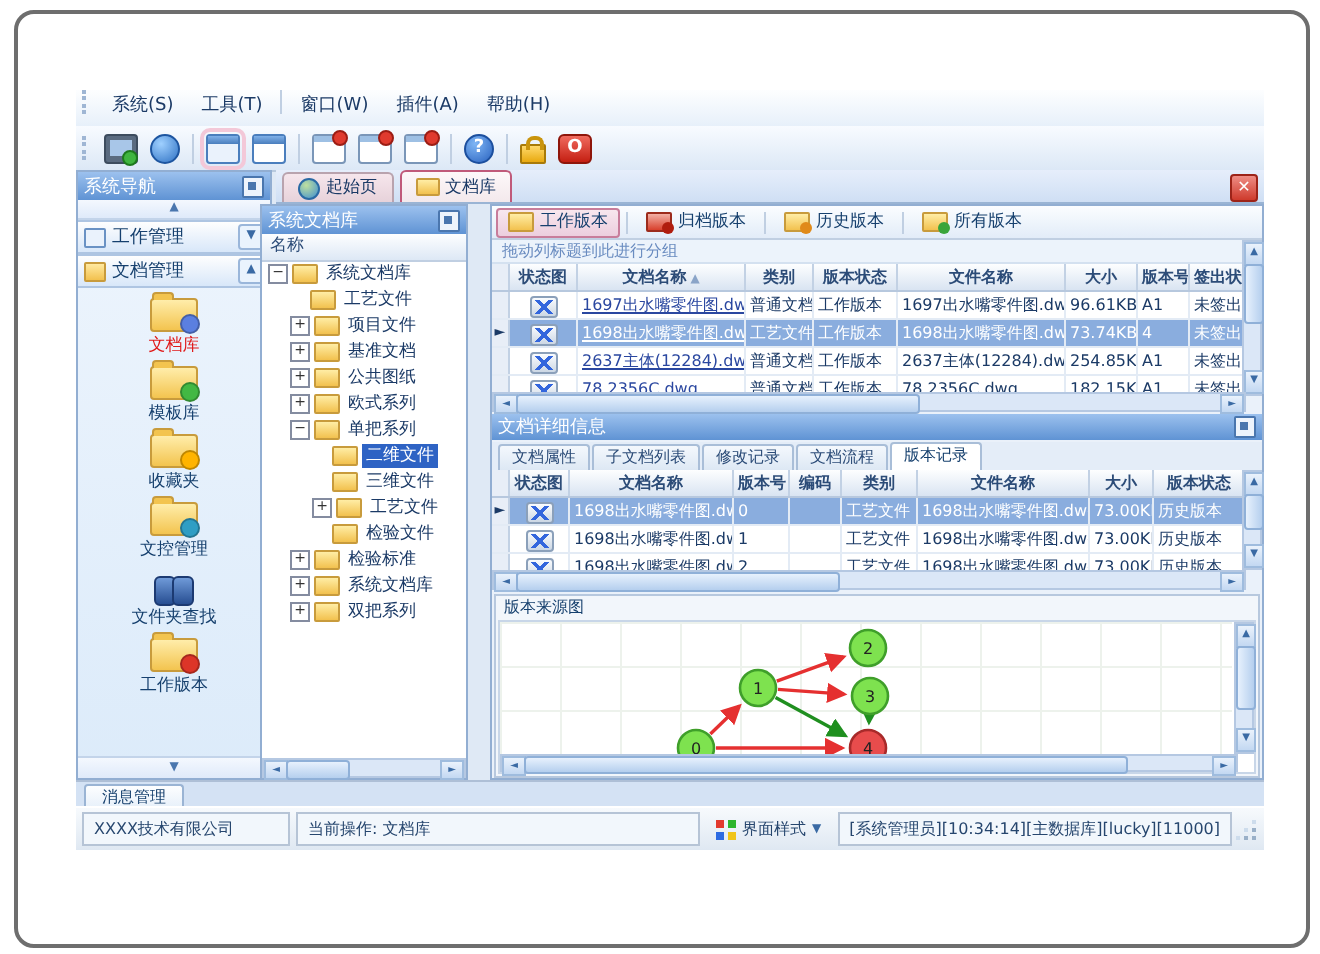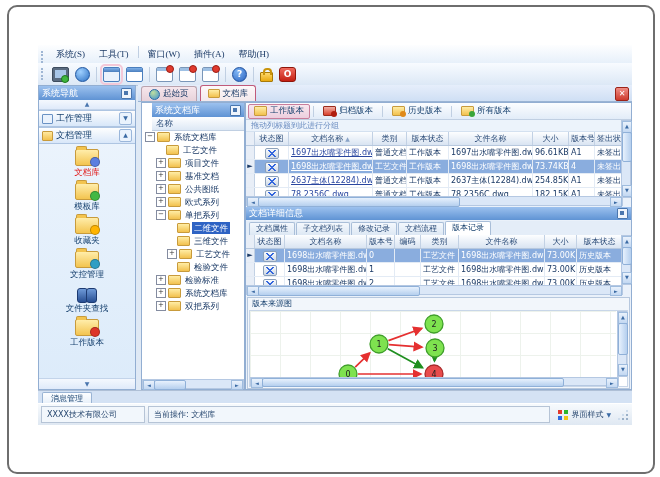--- a/index.html
+++ b/index.html
@@ -1,20 +1,20 @@
 <!DOCTYPE html>
 <html><head>
 <meta charset="utf-8">
 <style>
   html,body{margin:0;padding:0;}
   body{width:660px;height:477px;background:#fff;font-family:"DejaVu Sans","Liberation Sans",sans-serif;font-size:9px;color:#1b3a66;position:relative;overflow:hidden;}
   .outer-frame{position:absolute;left:7px;top:5px;width:644px;height:465px;border:2px solid #6e6e6e;border-radius:10px;}
   .app{position:absolute;left:38px;top:45px;width:594px;height:380px;background:#dfe9f5;}
   
-  .menu-bar{position:absolute;left:0;top:0;width:594px;height:18px;background:linear-gradient(#fdfeff,#e7f0fa);border-bottom:1px solid #c6d5e8;display:flex;align-items:flex-end;font-family:Liberation Serif, serif;}
+  .menu-bar{position:absolute;left:0;top:0;width:594px;height:18px;background:linear-gradient(#fdfeff,#e7f0fa);border-bottom:1px solid #c6d5e8;display:flex;align-items:flex-start;}
   .grip{width:3px;height:12px;margin:0 3px;border-left:2px dotted #9fb6d4;}
   .menu-item{padding:0 7px;line-height:17px;cursor:default;}
   .menu-sep{width:1px;height:12px;background:#c0cfe2;margin:0 2px;}
   
   .toolbar{position:absolute;left:0;top:18px;width:594px;height:22px;background:linear-gradient(#f8fbff,#dce8f6);border-bottom:1px solid #b9cade;display:flex;align-items:center;}
   .tb-sep{width:1px;height:15px;background:#c0cfe2;margin:0 3px;}
   .ti{width:15px;height:13px;margin:0 3px;position:relative;border-radius:2px;}
   .display-icon{background:#5a6b80;border:1px solid #3d4c5e;}
   .display-icon::before{content:"";position:absolute;inset:2px 2px 3px 2px;background:#a8c6e8;}
   .display-icon::after{content:"";position:absolute;right:-1px;bottom:-2px;width:6px;height:6px;border-radius:50%;background:#3fb53f;border:1px solid #1d7a1d;}
@@ -63,21 +63,21 @@
   .binoculars-icon::after{right:0;}
   .bottomstrip{height:10px;background:linear-gradient(#f4f8fe,#dfeafa);border-top:1px solid #c3d4ea;text-align:center;font-size:6px;line-height:9px;color:#4a76ae;}
   
   .tabstrip{position:absolute;left:100px;top:40px;width:494px;height:16px;background:linear-gradient(#e6eefb,#cfdff4);border-bottom:1px solid #9ab4d4;display:flex;align-items:flex-end;}
   .ttab{height:14px;margin-left:3px;padding:0 7px;display:flex;align-items:center;gap:3px;border:1px solid #b9a3ae;border-bottom:none;border-radius:3px 3px 0 0;background:linear-gradient(#f6e6ec,#e7d2da);font-size:8.5px;}
   .ttab.active{background:linear-gradient(#fdf8f9,#f3e9ec);border-color:#c05a7a;height:15px;}
   .ttab-icon-globe{width:9px;height:9px;border-radius:50%;background:radial-gradient(circle at 35% 30%,#bfe09f,#3f8fd0);border:1px solid #2a6aa4;}
   .ttab-icon-folder{width:10px;height:7px;background:linear-gradient(#ffeda5,#f2c14e);border:1px solid #c89b3c;border-radius:1px;}
   .tab-close{position:absolute;right:3px;top:2px;width:12px;height:12px;border-radius:2px;background:linear-gradient(#ef8d85,#ce3a2c);border:1px solid #9c2318;color:#fff;font-size:8px;line-height:11px;text-align:center;font-weight:bold;}
   
-  .tree-panel{position:absolute;left:103px;top:57px;width:104px;height:288px;border:1px solid #92aed2;background:#fff;box-sizing:border-box;padding-left:10px;}
+  .tree-panel{position:absolute;left:92px;top:57px;width:104px;height:288px;border:1px solid #92aed2;background:#fff;box-sizing:border-box;}
   .tree-colhead{height:13px;background:linear-gradient(#fdfeff,#dde8f5);border-bottom:1px solid #c0cfe2;padding:0 4px;line-height:13px;font-size:8.5px;color:#2c4c78;}
   .tree-body{position:absolute;left:0;top:27px;right:0;bottom:11px;overflow:hidden;}
   .tnode{height:13px;display:flex;align-items:center;white-space:nowrap;}
   .expander{width:8px;height:8px;border:1px solid #848ca0;background:#fff;font-size:7px;line-height:7px;text-align:center;color:#333;margin-right:2px;flex:none;}
   .exp-sp{width:10px;flex:none;}
   .tfolder{width:11px;height:8px;background:linear-gradient(#ffeda5,#f2c14e);border:1px solid #c89b3c;border-radius:1px;margin-right:2px;flex:none;}
   .tlabel{font-size:8.5px;padding:0 2px;line-height:12px;}
   .tlabel.sel{background:#2e63c4;color:#fff;}
   
   .hscroll{position:absolute;height:10px;background:#dbe7f7;border:1px solid #b5c8e2;box-sizing:border-box;}
@@ -98,21 +98,21 @@
   .vicon{width:11px;height:8px;background:linear-gradient(#ffeda5,#f2c14e);border:1px solid #c89b3c;border-radius:1px;position:relative;}
   .vicon::after{content:"";position:absolute;right:-2px;bottom:-2px;width:6px;height:6px;border-radius:50%;}
   .archive-icon{background:linear-gradient(#f2b0a5,#d8402c);border-color:#9c2b1c;}
   .archive-icon::after{background:#b01d0e;}
   .history-icon::after{background:#e08a1a;}
   .all-versions-icon::after{background:#3aa53a;}
   .hint-row{position:absolute;left:0;top:17px;width:377px;height:12px;background:#ecf3fb;border-bottom:1px solid #d4e1f0;color:#6a8cc0;font-size:8px;line-height:12px;padding-left:5px;box-sizing:border-box;}
   
   .tbl{position:absolute;background:#fff;overflow:hidden;}
   .trow{display:flex;height:13px;border-bottom:1px solid #e3ebf5;}
-  .trow.thead{background:linear-gradient(#fdfeff,#d9e4f2);border-bottom:1px solid #b7c8de;}
+  .trow.thead{background:linear-gradient(#fdfeff,#d9e4f2);border-bottom:1px solid #b7c8de;font-weight:bold;}
   .tcell{flex:none;font-size:8px;line-height:13px;padding:0 2px;overflow:hidden;white-space:nowrap;box-sizing:border-box;border-right:1px solid #e3ebf5;}
   .thead .tcell{border-right:1px solid #c2d1e4;color:#2c4c78;text-align:center;}
   .gutter{width:9px;background:#e8eef7;border-right:1px solid #c2d1e4;font-size:7px;line-height:12px;text-align:center;color:#1b3a66;padding:0;}
   .trow.sel{background:#8aadde;color:#fff;}
   .trow.sel .link{color:#fff;}
   .link{color:#2a47a0;text-decoration:underline;}
   .sortarrow{font-size:6px;color:#8aa4c8;margin-left:2px;}
   .dwgicon{display:inline-block;width:12px;height:9px;margin-top:2px;background:linear-gradient(#fafcfe,#ccd7e4);border:1px solid #8ba0ba;border-radius:2px;position:relative;}
   .dwgicon::before{content:"";position:absolute;inset:1px;background:linear-gradient(45deg,transparent 42%,#3366dd 42%,#3366dd 58%,transparent 58%),linear-gradient(-45deg,transparent 42%,#3366dd 42%,#3366dd 58%,transparent 58%);}
   .icon-cell{text-align:center;}
@@ -545,15 +545,16 @@
     <div class="sb-cell sb-style">
       <span class="palette">
           <span class="q1"></span>
           <span class="q2"></span>
           <span class="q3"></span>
           <span class="q4"></span>
         </span>
       <span>界面样式</span>
       <span class="caret">▼</span>
     </div>
+    <div class="sb-cell sb-session">[系统管理员][10:34:14][主数据库][lucky][11000]</div>
     <div class="sb-grip"></div>
   </div>
 </div>
 
 </body></html>

